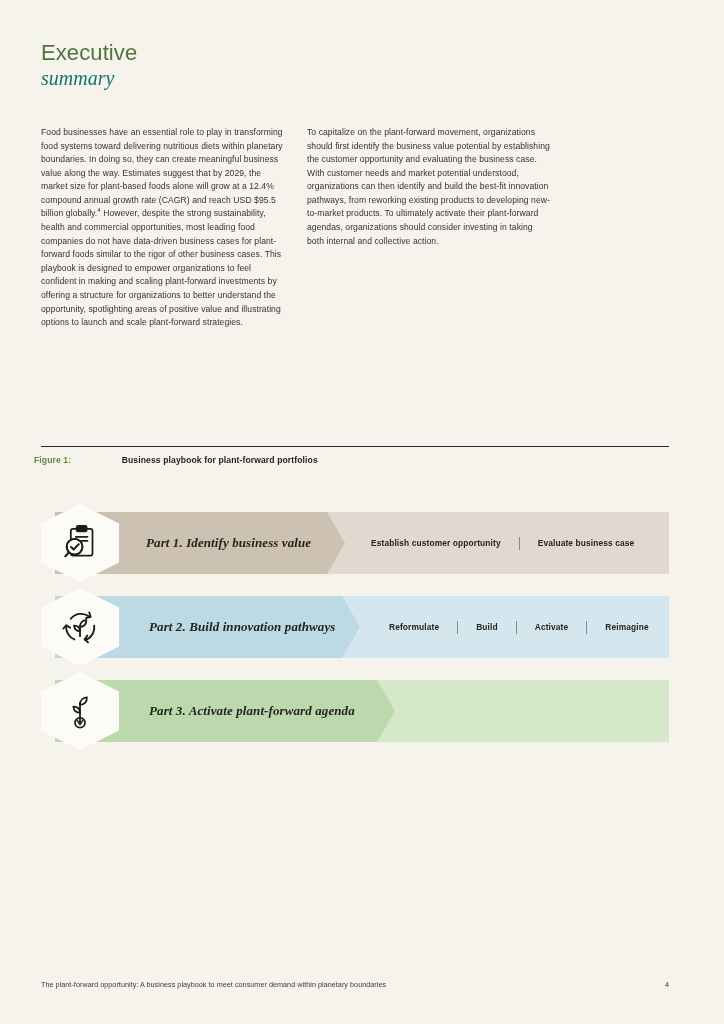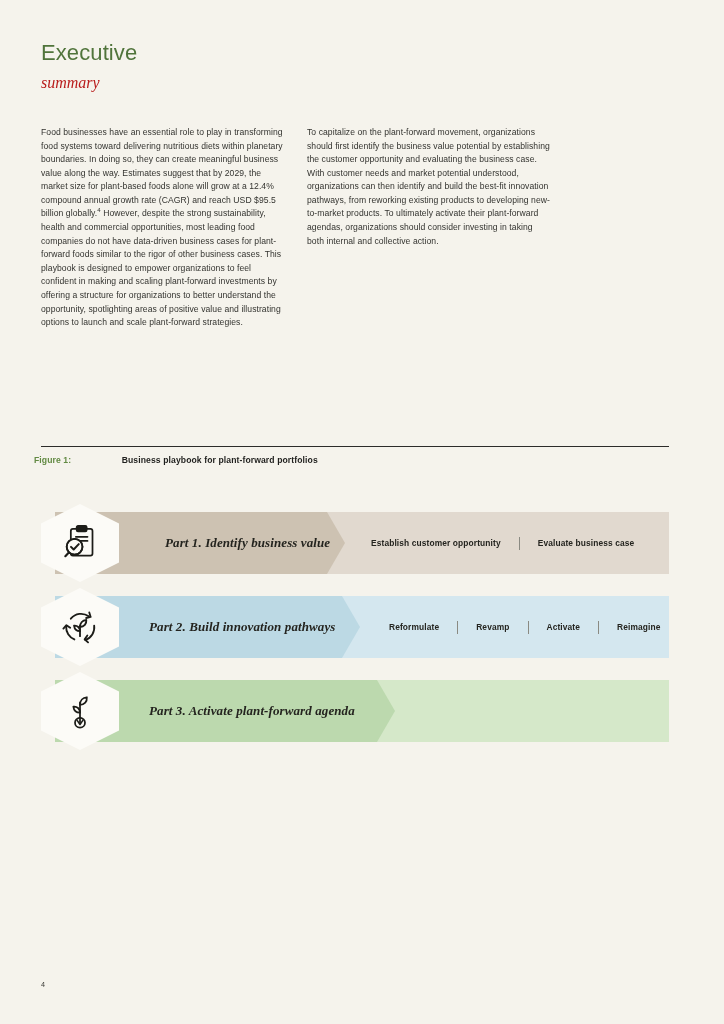--- a/index.html
+++ b/index.html
@@ -29,27 +29,27 @@
     line-height: 1.12;
   }
   .heading .line1 {
     font-size: 22px;
     font-weight: 400;
     color: #50743b;
     letter-spacing: 0.1px;
     display: block;
   }
   .heading .line2 {
-    font-size: 16px;
+    font-size: 20px;
     font-weight: 400;
     font-style: italic;
     font-family: "Liberation Serif", serif;
-    color: #b91c1c;
+    color: #0f766e;
     display: block;
-    margin-top: 8px;
+    margin-top: 1px;
   }
 
   
   .columns {
     position: absolute;
     left: 41px;
     top: 126px;
     width: 628px;
     display: flex;
     gap: 22px;
@@ -203,21 +203,21 @@
   <div class="figure-rule"></div>
   <div class="figure-caption">
     <span class="fig-label">Figure 1:</span>
     <span class="fig-title">Business playbook for plant-forward portfolios</span>
   </div>
 
   <div class="banners">
       <div class="banner-row">
         <div class="band-light" style="background: rgb(225, 217, 207);"></div>
         <div class="band-dark" style="background: rgb(205, 194, 178); width: 290px;"></div>
-        <div class="part-label" style="left: 124px;">Part 1. Identify business value</div>
+        <div class="part-label" style="left: 105px;">Part 1. Identify business value</div>
         <div class="steps" style="left: 330px;">
           <span>Establish customer opportunity</span>
           <span class="step-sep"></span>
           <span>Evaluate business case</span>
         </div>
         <div class="hex">
           <span>
     <svg width="40" height="40" viewBox="0 0 48 48" fill="none" stroke="#1c1c18" stroke-width="2.1" stroke-linecap="round" stroke-linejoin="round">
       <rect x="13" y="7" width="26" height="32" rx="2.5"></rect>
       <rect x="20" y="3.5" width="12" height="6.5" rx="1.6" fill="#1c1c18"></rect>
@@ -231,21 +231,21 @@
           </span>
         </div>
       </div>
       <div class="banner-row">
         <div class="band-light" style="background: rgb(212, 231, 239);"></div>
         <div class="band-dark" style="background: rgb(188, 217, 228); width: 305px;"></div>
         <div class="part-label" style="left: 108px;">Part 2. Build innovation pathways</div>
         <div class="steps" style="left: 348px;">
           <span>Reformulate</span>
           <span class="step-sep"></span>
-          <span>Revamp</span>
+          <span>Build</span>
           <span class="step-sep"></span>
           <span>Activate</span>
           <span class="step-sep"></span>
           <span>Reimagine</span>
         </div>
         <div class="hex">
           <span>
     <svg width="42" height="42" viewBox="0 0 48 48" fill="none" stroke="#1c1c18" stroke-width="2.1" stroke-linecap="round" stroke-linejoin="round">
       <path d="M13.5 14.5A15 15 0 0 1 34 11.8"></path>
       <path d="M34.6 7.4l1.6 5.1-5.2 1.2"></path>
@@ -272,16 +272,17 @@
       <path d="M24 26c-4.3 0-7.4-2.9-8-7.3 4.4-.6 8 2.7 8 7.3z"></path>
       <path d="M24 44c-3.4 0-6-2.6-6-6 0-2.6 2.6-5.6 6-6 3.4.4 6 3.4 6 6 0 3.4-2.6 6-6 6z"></path>
       <path d="M20.8 35.6l3.2 4.6 3.2-4.6" stroke-width="1.9"></path>
     </svg>
           </span>
         </div>
       </div>
     </div>
 
   <div class="footer">
+    <span>The plant-forward opportunity: A business playbook to meet consumer demand within planetary boundaries</span>
     <span>4</span>
   </div>
 
 </div>
 
 </body></html>

